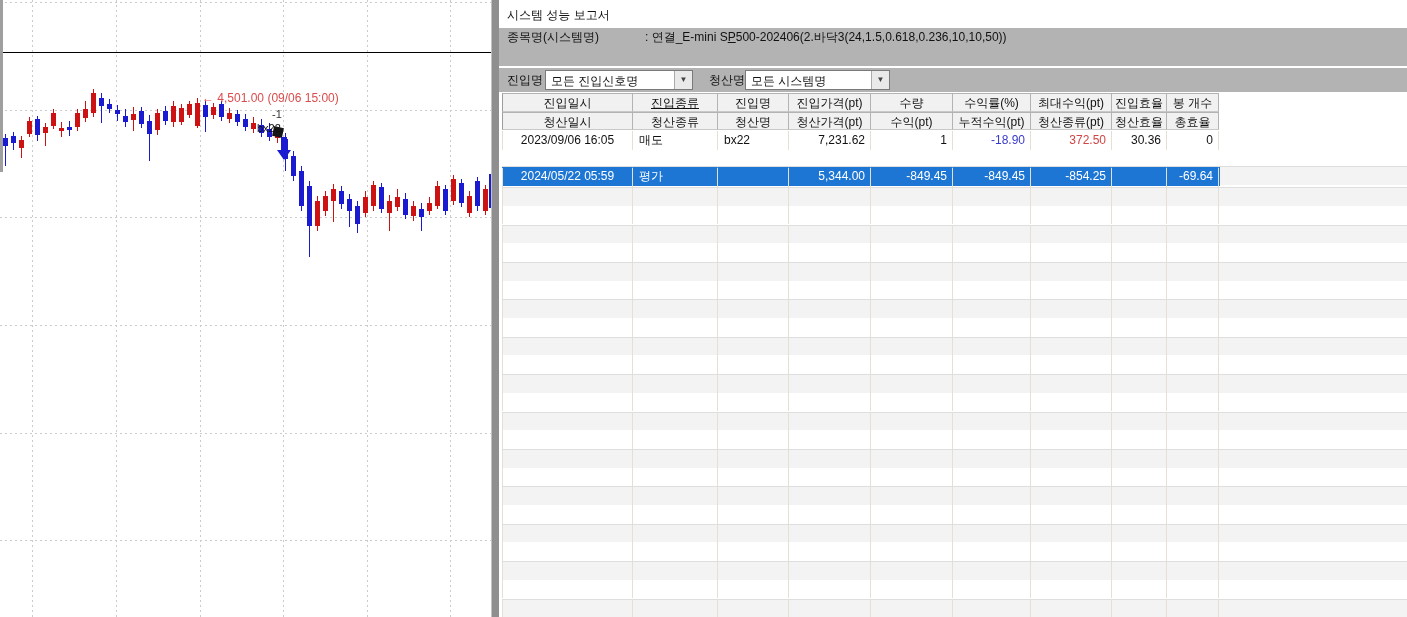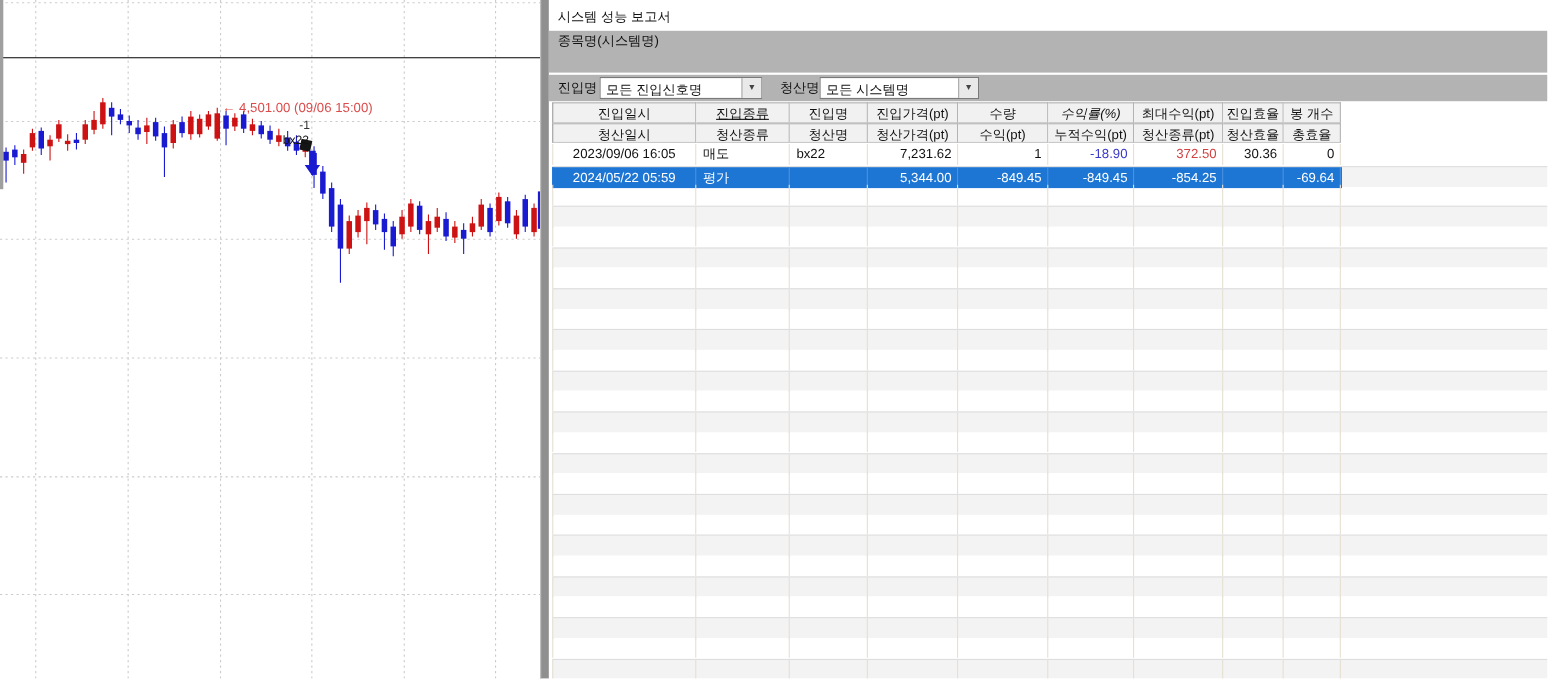--- a/index.html
+++ b/index.html
@@ -203,20 +203,21 @@
   </div>
 
   <div id="separator"></div>
 
   <div id="report-panel">
     <div id="report-title">시스템 성능 보고서</div>
 
     <div id="info-band">
       <div class="info-row" style="top:0;">
         <span class="info-label">종목명(시스템명)</span>
+        <span class="info-value"><span>: 연결_E-mini S</span><u>P</u><span>500-202406(2.바닥3(24,1.5,0.618,0.236,10,10,50))</span></span>
       </div>
     </div>
 
     <div id="toolbar">
       <span class="tb-label" style="left:8px;">진입명</span>
       <div class="combo" style="left:46px;width:148px;">
         <span class="combo-text">모든 진입신호명</span>
         <span class="combo-btn">▼</span>
       </div>
       <span class="tb-label" style="left:210px;">청산명</span>
@@ -226,21 +227,21 @@
       </div>
     </div>
 
     <div id="table">
         <div class="hdr-row" style="top: 0px;">
           <div class="hdr-cell hdr-left" style="left: 0px; width: 131px;">진입일시</div>
           <div class="hdr-cell" style="left: 131px; width: 85px; text-decoration: underline;">진입종류</div>
           <div class="hdr-cell" style="left: 216px; width: 71px;">진입명</div>
           <div class="hdr-cell" style="left: 287px; width: 82px;">진입가격(pt)</div>
           <div class="hdr-cell" style="left: 369px; width: 82px;">수량</div>
-          <div class="hdr-cell" style="left: 451px; width: 78px; font-style: italic;">수익률(%)</div>
+          <div class="hdr-cell" style="left: 451px; width: 78px;">수익률(%)</div>
           <div class="hdr-cell" style="left: 529px; width: 81px;">최대수익(pt)</div>
           <div class="hdr-cell" style="left: 610px; width: 55px;">진입효율</div>
           <div class="hdr-cell" style="left: 665px; width: 52px;">봉 개수</div>
         </div>
         <div class="hdr-row" style="top: 18.5px;">
           <div class="hdr-cell hdr-left" style="left: 0px; width: 131px;">청산일시</div>
           <div class="hdr-cell" style="left: 131px; width: 85px;">청산종류</div>
           <div class="hdr-cell" style="left: 216px; width: 71px;">청산명</div>
           <div class="hdr-cell" style="left: 287px; width: 82px;">청산가격(pt)</div>
           <div class="hdr-cell" style="left: 369px; width: 82px;">수익(pt)</div>
@@ -255,21 +256,21 @@
             <div class="cell cell-l" style="left: 131px; width: 85px;">매도</div>
             <div class="cell cell-l" style="left: 216px; width: 71px;">bx22</div>
             <div class="cell cell-r" style="left: 287px; width: 82px;">7,231.62</div>
             <div class="cell cell-r" style="left: 369px; width: 82px;">1</div>
             <div class="cell cell-r" style="left: 451px; width: 78px; color: rgb(58, 58, 200);">-18.90</div>
             <div class="cell cell-r" style="left: 529px; width: 81px; color: rgb(210, 67, 67);">372.50</div>
             <div class="cell cell-r" style="left: 610px; width: 55px;">30.36</div>
             <div class="cell cell-r" style="left: 665px; width: 52px;">0</div>
           </div>
         </div>
-        <div class="data-row row-stripe-gray" style="top: 58px;">
+        <div class="data-row row-stripe-gray" style="top: 73px;">
           <div class="cells-wrap hl">
             <div class="cell cell-c cell-first" style="left: 0px; width: 131px;">2024/05/22 05:59</div>
             <div class="cell cell-l" style="left: 131px; width: 85px;">평가</div>
             <div class="cell cell-l" style="left: 216px; width: 71px;"></div>
             <div class="cell cell-r" style="left: 287px; width: 82px;">5,344.00</div>
             <div class="cell cell-r" style="left: 369px; width: 82px;">-849.45</div>
             <div class="cell cell-r" style="left: 451px; width: 78px;">-849.45</div>
             <div class="cell cell-r" style="left: 529px; width: 81px;">-854.25</div>
             <div class="cell cell-r" style="left: 610px; width: 55px;"></div>
             <div class="cell cell-r" style="left: 665px; width: 52px;">-69.64</div>

